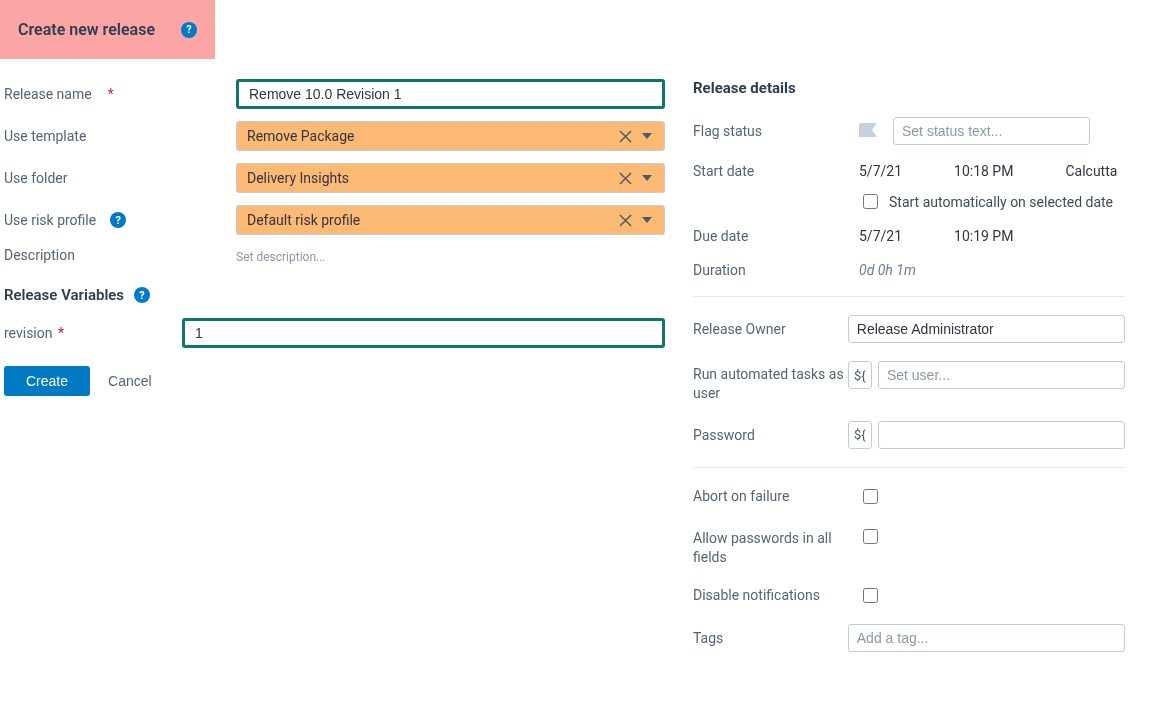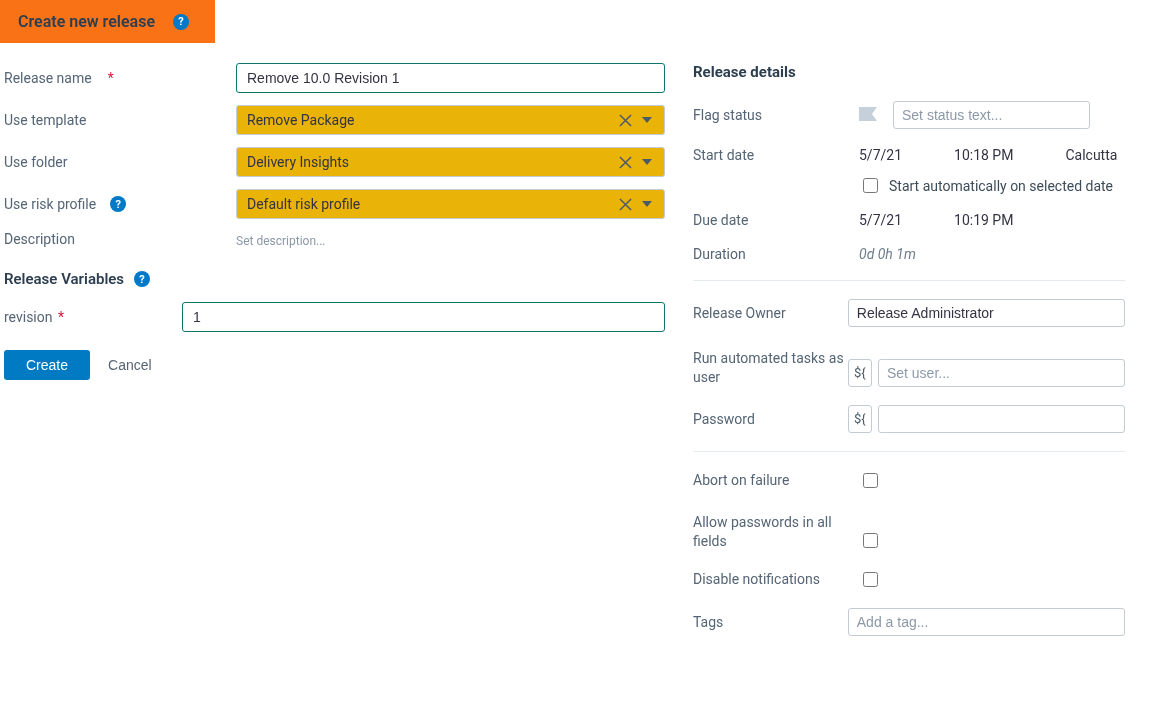--- a/index.html
+++ b/index.html
@@ -7,26 +7,26 @@
     margin: 0;
     padding: 0;
     width: 1165px;
     height: 705px;
     font-family: -apple-system, BlinkMacSystemFont, "Segoe UI", Roboto, "Helvetica Neue", Arial, sans-serif;
     font-size: 14px;
     color: #3d4c59;
     background: #fff;
   }
   .header {
-    background: #f97316;
-    padding: 12px 18px;
+    background: #fca5a5;
+    padding: 20px 18px;
     width: 215px;
     display: flex;
     align-items: center;
-    gap: 18px;
+    gap: 26px;
   }
   .header-title {
     font-size: 16px;
     font-weight: 600;
     color: #2c3e50;
   }
   .help-icon {
     width: 16px;
     height: 16px;
     border-radius: 50%;
@@ -61,40 +61,40 @@
     font-size: 14px;
     color: #556575;
     display: flex;
     align-items: center;
     gap: 14px;
   }
   .req { color: #d9193a; margin-left: 2px; }
   .text-input {
     flex: 1;
     height: 30px;
-    border: 1px solid #0f766e;
+    border: 3px solid #0f766e;
     border-radius: 3px;
     padding: 0 10px;
     font-size: 14px;
     color: #334;
     outline: none;
     background:#fff;
   }
   .text-input::placeholder { color: #9aa8b6; font-style: italic; }
   .combo {
     flex: 1;
     height: 30px;
     border: 1px solid #c3ccd5;
     border-radius: 3px;
     display: flex;
     align-items: center;
     padding: 0 6px 0 10px;
     font-size: 14px;
     color: #334;
-    background:#eab308;
+    background:#fdba74;
   }
   .combo .value { flex: 1; }
   .icon-btn {
     width: 22px;
     height: 22px;
     display: inline-flex;
     align-items: center;
     justify-content: center;
     cursor: pointer;
     color: #4a5a69;
@@ -206,21 +206,21 @@
     font-size:13px;
     margin-right:6px;
     cursor:pointer;
   }
   .cb {
     width:15px;
     height:15px;
     cursor:pointer;
     accent-color:#007ac2;
   }
-  .d-row-top { align-items: flex-end; }
+  .d-row-top { align-items: flex-start; }
   .d-row-top .d-label { padding-top: 4px; }
   .two-line { line-height: 1.35; }
 </style>
 </head>
 <body>
 
 <div class="header">
   <span class="header-title">Create new release</span>
   <span class="help-icon">?</span>
 </div>

